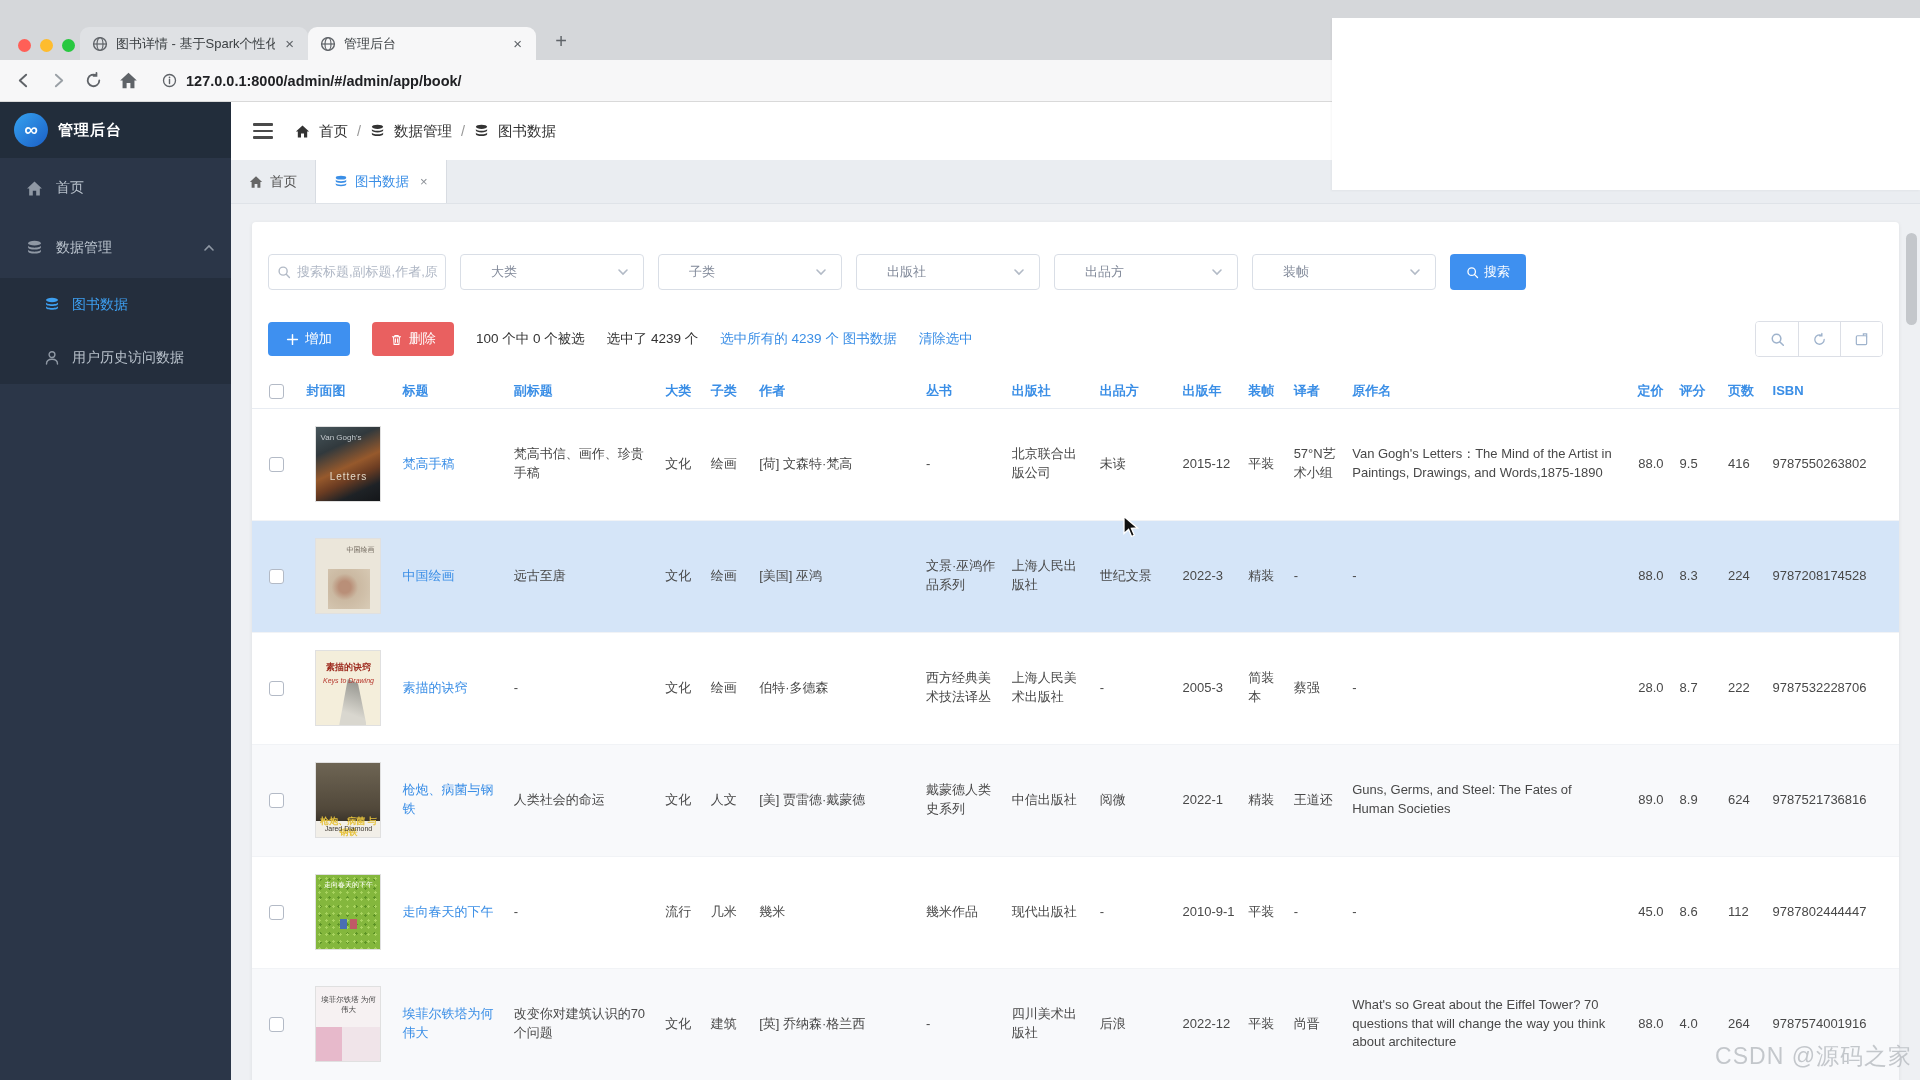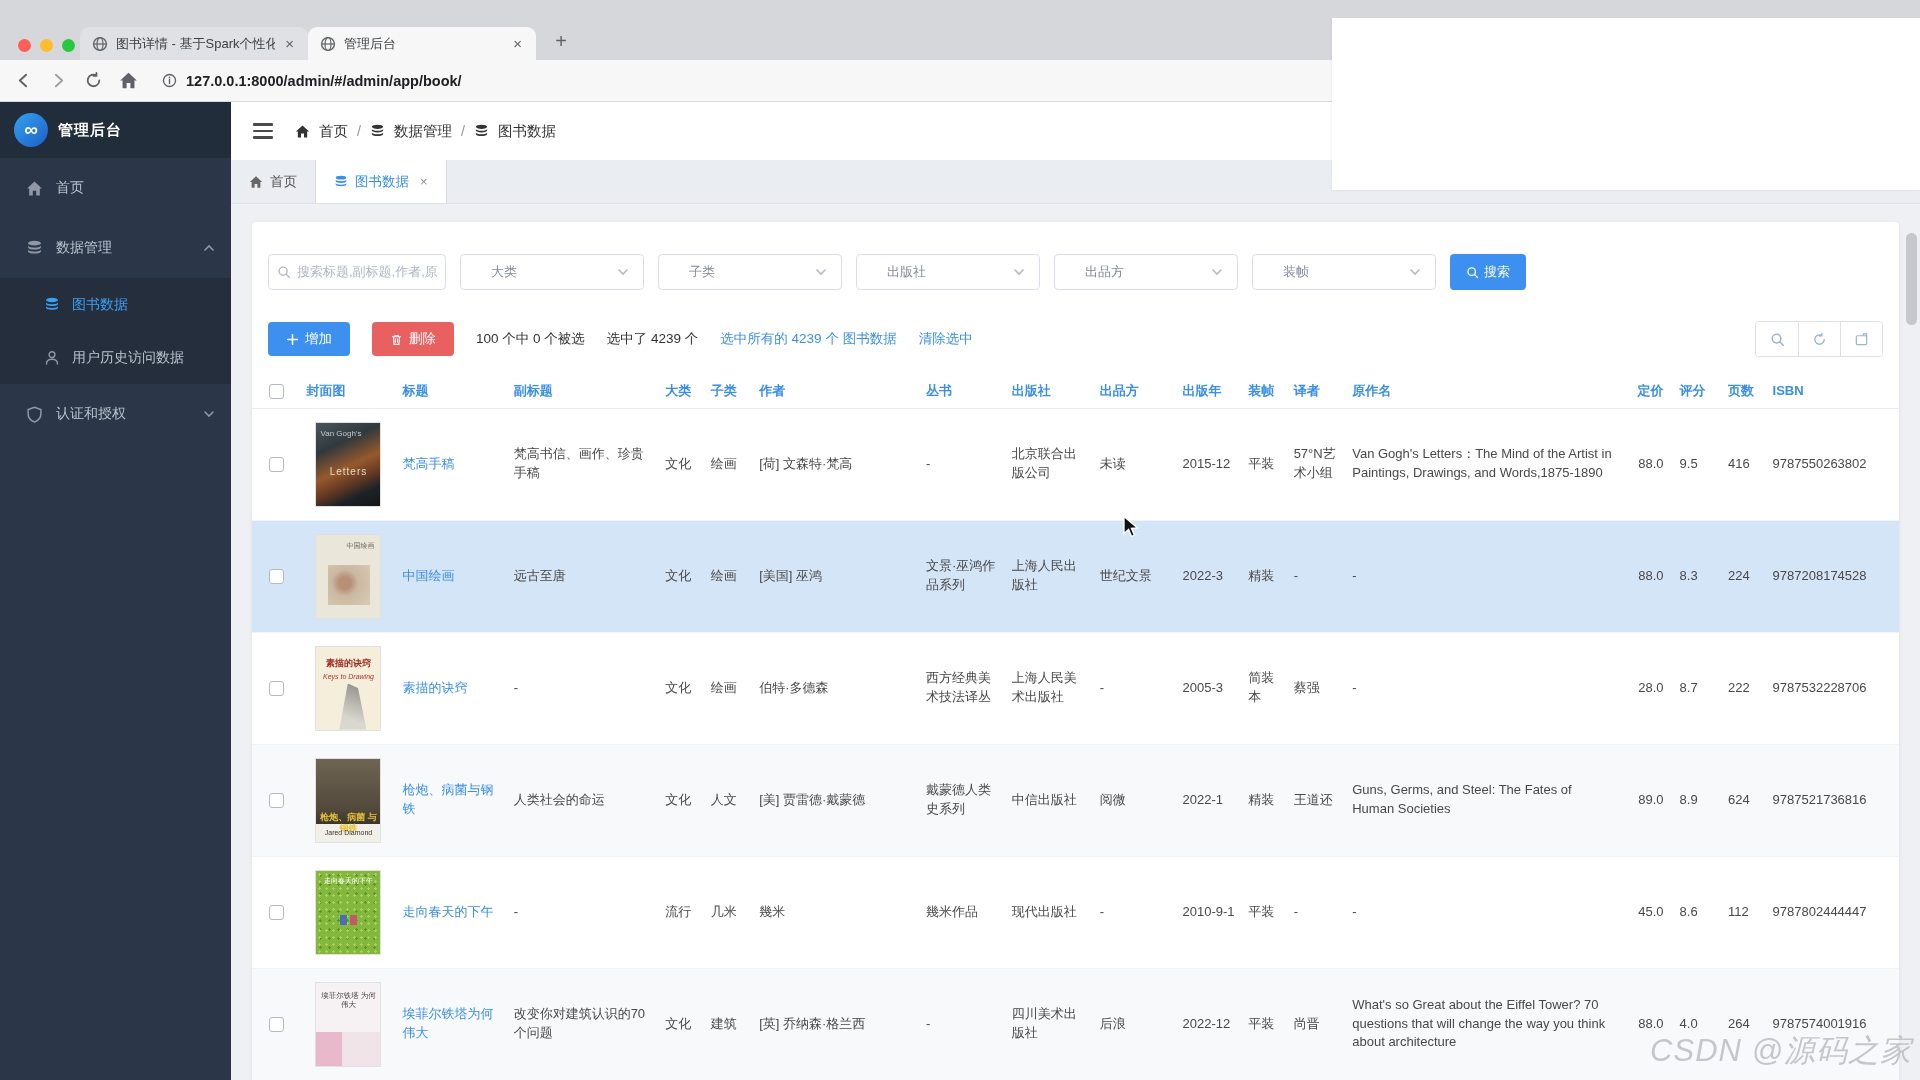--- a/index.html
+++ b/index.html
@@ -87,21 +87,21 @@
   th { height:34px; font-size:13px; font-weight:bold; color:#3a8ee6; text-align:left; padding:0 6px; border-bottom:1px solid #e8ecf2; }
   td { height:112px; font-size:13px; color:#484848; padding:6px; line-height:1.45; vertical-align:middle; word-break:break-word; border-bottom:1px solid #f1f3f6; }
   tr.striped td { background:#f8f9fb; }
   tr.selected td { background:#d5e5f8; }
   .col-checkbox { text-align:center; }
   .col-price, th.col-price { text-align:right; padding-right:10px; }
   .cb { display:inline-block; width:15px; height:15px; border:1.6px solid #b3bac6; border-radius:3px; background:#fff; vertical-align:middle; }
   .title-link { color:#3a8ee6; text-decoration:none; }
 
   
-  .cover { width:66px; height:85px; margin:0 auto; border:1px solid #e0e0e0; position:relative; overflow:hidden; display:flex; flex-direction:column; align-items:center; }
+  .cover { width:66px; height:76px; margin:0 auto; border:1px solid #e0e0e0; position:relative; overflow:hidden; display:flex; flex-direction:column; align-items:center; }
   .cover span { position:relative; z-index:2; display:block; text-align:center; }
   .cover1 { background:linear-gradient(155deg,#47565c 0%,#31393d 28%,#96592c 52%,#6b3c22 66%,#1e2226 82%,#141619 100%); }
   .cover1 .l1 { font-size:8px; color:#c3c9cd; margin-top:5px; align-self:flex-start; padding-left:4px; }
   .cover1 .l2 { font-size:10px; color:#e3d9c8; margin-top:26px; letter-spacing:1px; }
   .cover2 { background:#ebe6da; }
   .cover2 .l1 { font-size:7px; color:#6b6257; margin-top:6px; align-self:flex-end; padding-right:6px; }
   .cover2::after { content:""; position:absolute; left:12px; top:30px; width:42px; height:40px; background:radial-gradient(circle at 40% 45%, #b98f78 0 18%, #cbb9a2 40%, #d8cbb6 100%); }
   .cover3 { background:#f4eedb; }
   .cover3 .l1 { font-size:9px; font-weight:bold; color:#9e2b1f; margin-top:10px; }
   .cover3 .l2 { font-size:7px; font-style:italic; color:#b5342a; margin-top:2px; }
@@ -113,21 +113,21 @@
   .cover5 .l1 { font-size:7px; color:#fff; margin-top:5px; }
   .cover5::after { content:""; position:absolute; left:24px; top:44px; width:7px; height:10px; background:#4a6fb3; box-shadow:10px 0 0 #c05a66; }
   .cover6 { background:#f6f1f2; }
   .cover6 .l1 { font-size:7.5px; color:#474747; margin-top:8px; padding:0 4px; line-height:1.3; }
   .cover6::after { content:""; position:absolute; left:0; bottom:0; width:100%; height:34px; background:linear-gradient(90deg,#e7b9cb 0 40%, #f0e4e9 40% 100%); }
   .cover7 { background:#f5efdc; border-color:#e6ddc4; }
   .cover7 .l1 { font-size:10px; font-weight:bold; font-style:italic; color:#3a9a9a; margin-top:8px; align-self:flex-start; padding-left:5px; }
   .cover7 .l2 { font-size:10px; font-weight:bold; color:#d06a9a; align-self:flex-start; padding-left:5px; }
 
   
-  #watermark { position:absolute; right:8px; bottom:8px; font-size:31px; color:#b7bbc0; opacity:.8; z-index:45; letter-spacing:1px;font-style:italic; }
+  #watermark { position:absolute; right:8px; bottom:8px; font-size:23px; color:#b7bbc0; opacity:.8; z-index:45; letter-spacing:1px; }
   #cursor { position:absolute; left:1122px; top:515px; z-index:60; }
   #scrollthumb { position:absolute; right:3px; top:233px; width:11px; height:92px; border-radius:6px; background:#c4c7cb; z-index:55; }
 </style>
 </head>
 <body>
 
 <svg class="sym" aria-hidden="true">
   <defs>
     <symbol id="i-globe" viewBox="0 0 16 16">
         <circle cx="8" cy="8" r="6.4" fill="none" stroke="currentColor" stroke-width="1.4"></circle>
@@ -262,29 +262,20 @@
             <use href="#i-db"></use>
           </svg>
         <span>图书数据</span>
       </div>
       <div class="sub-item">
         <svg class="nic">
             <use href="#i-person"></use>
           </svg>
         <span>用户历史访问数据</span>
       </div>
-    </div>
-    <div class="nav-item">
-      <svg class="nic">
-          <use href="#i-shield"></use>
-        </svg>
-      <span>认证和授权</span>
-      <svg class="chev">
-          <use href="#i-chev-down"></use>
-        </svg>
     </div>
   </div>
 
   <div id="main">
     <div id="topbar">
       <div class="hamburger">
           <i></i>
           <i></i>
           <i></i>
         </div>

